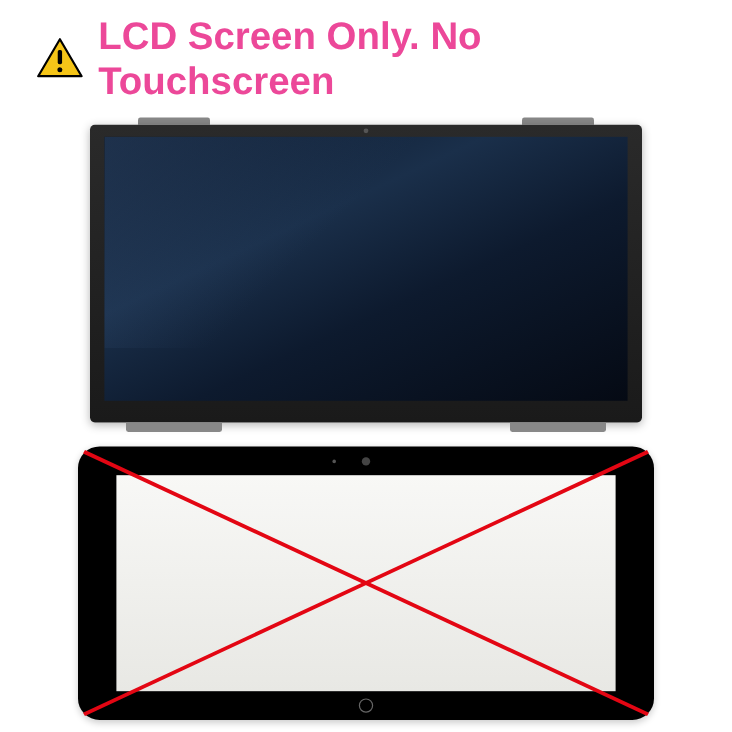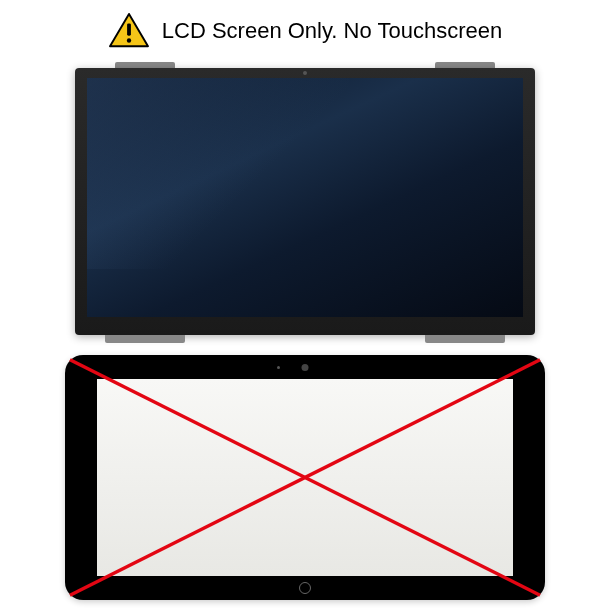--- a/index.html
+++ b/index.html
@@ -18,23 +18,23 @@
       align-items: center;
       gap: 12px;
       margin-bottom: 18px;
       margin-top: 2px;
     }
     .warning-triangle {
       width: 42px;
       height: 38px;
     }
     .header-text {
-      font-size: 22px;
-      color: #000000;
-      font-weight: 400;
+      font-size: 32px;
+      color: #ec4899;
+      font-weight: 700;
     }
     .lcd-screen {
       width: 460px;
       height: 278px;
       position: relative;
       margin-bottom: 20px;
     }
     .lcd-bezel {
       width: 100%;
       height: 100%;

